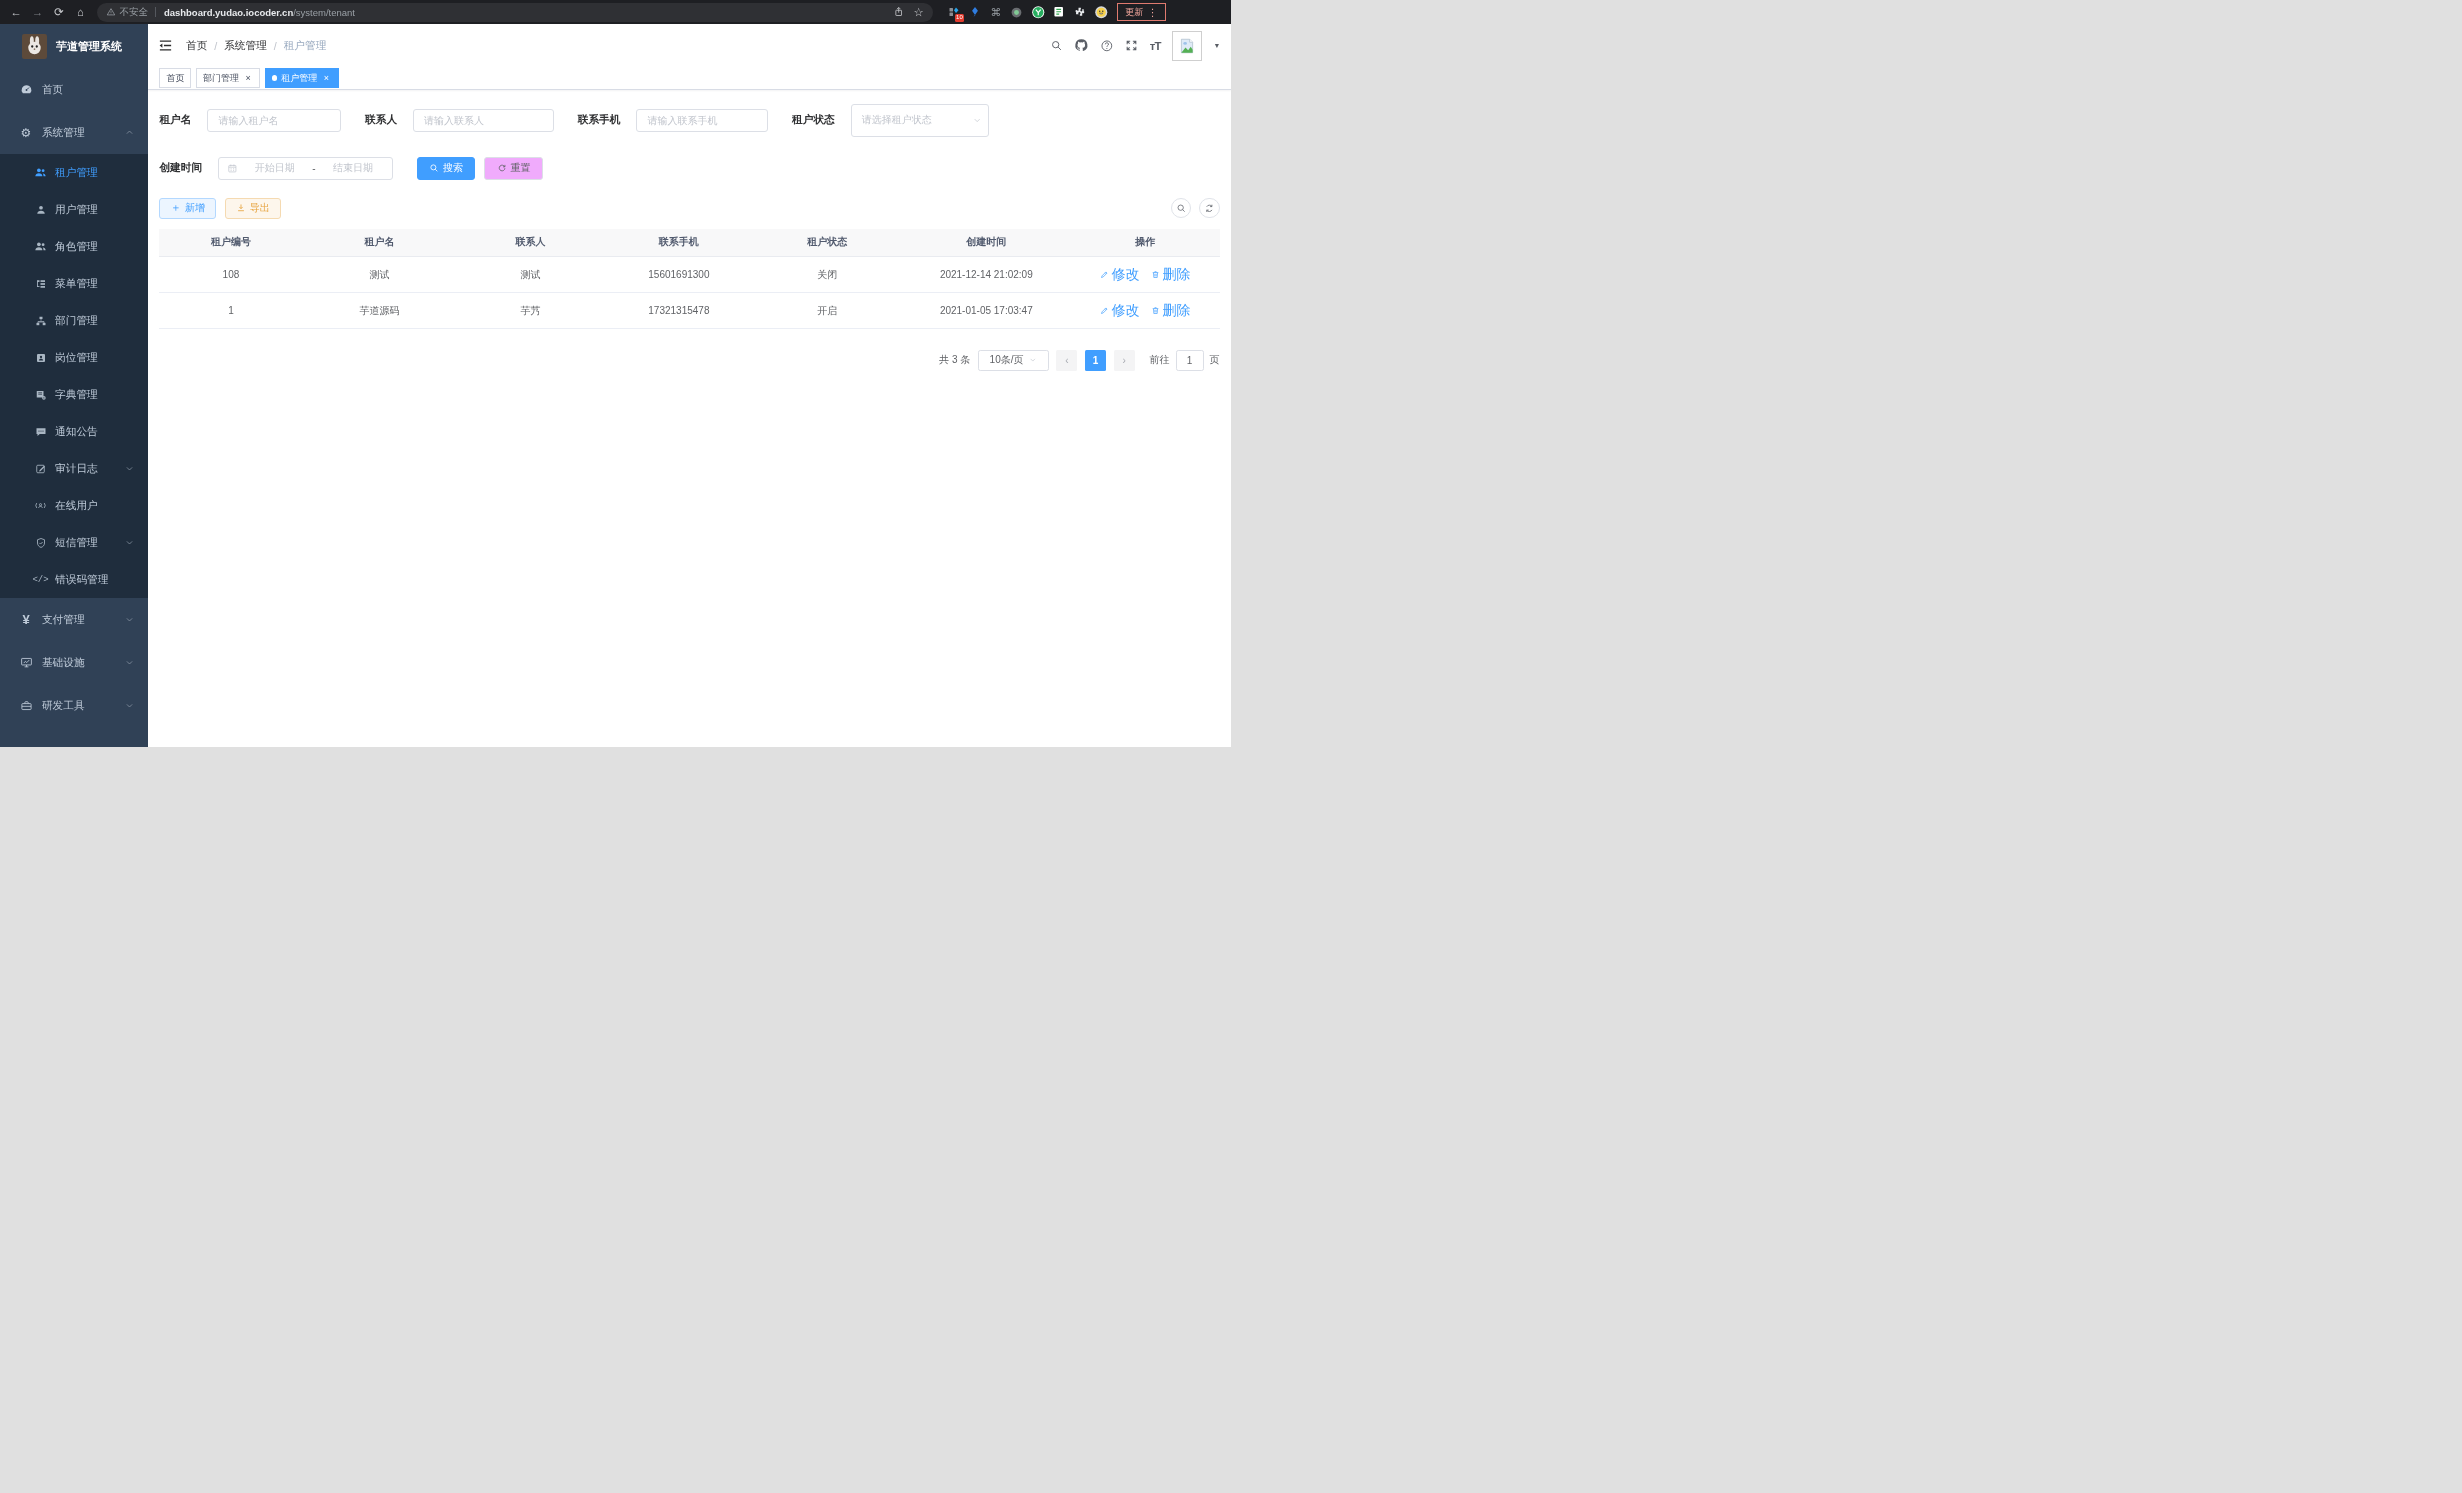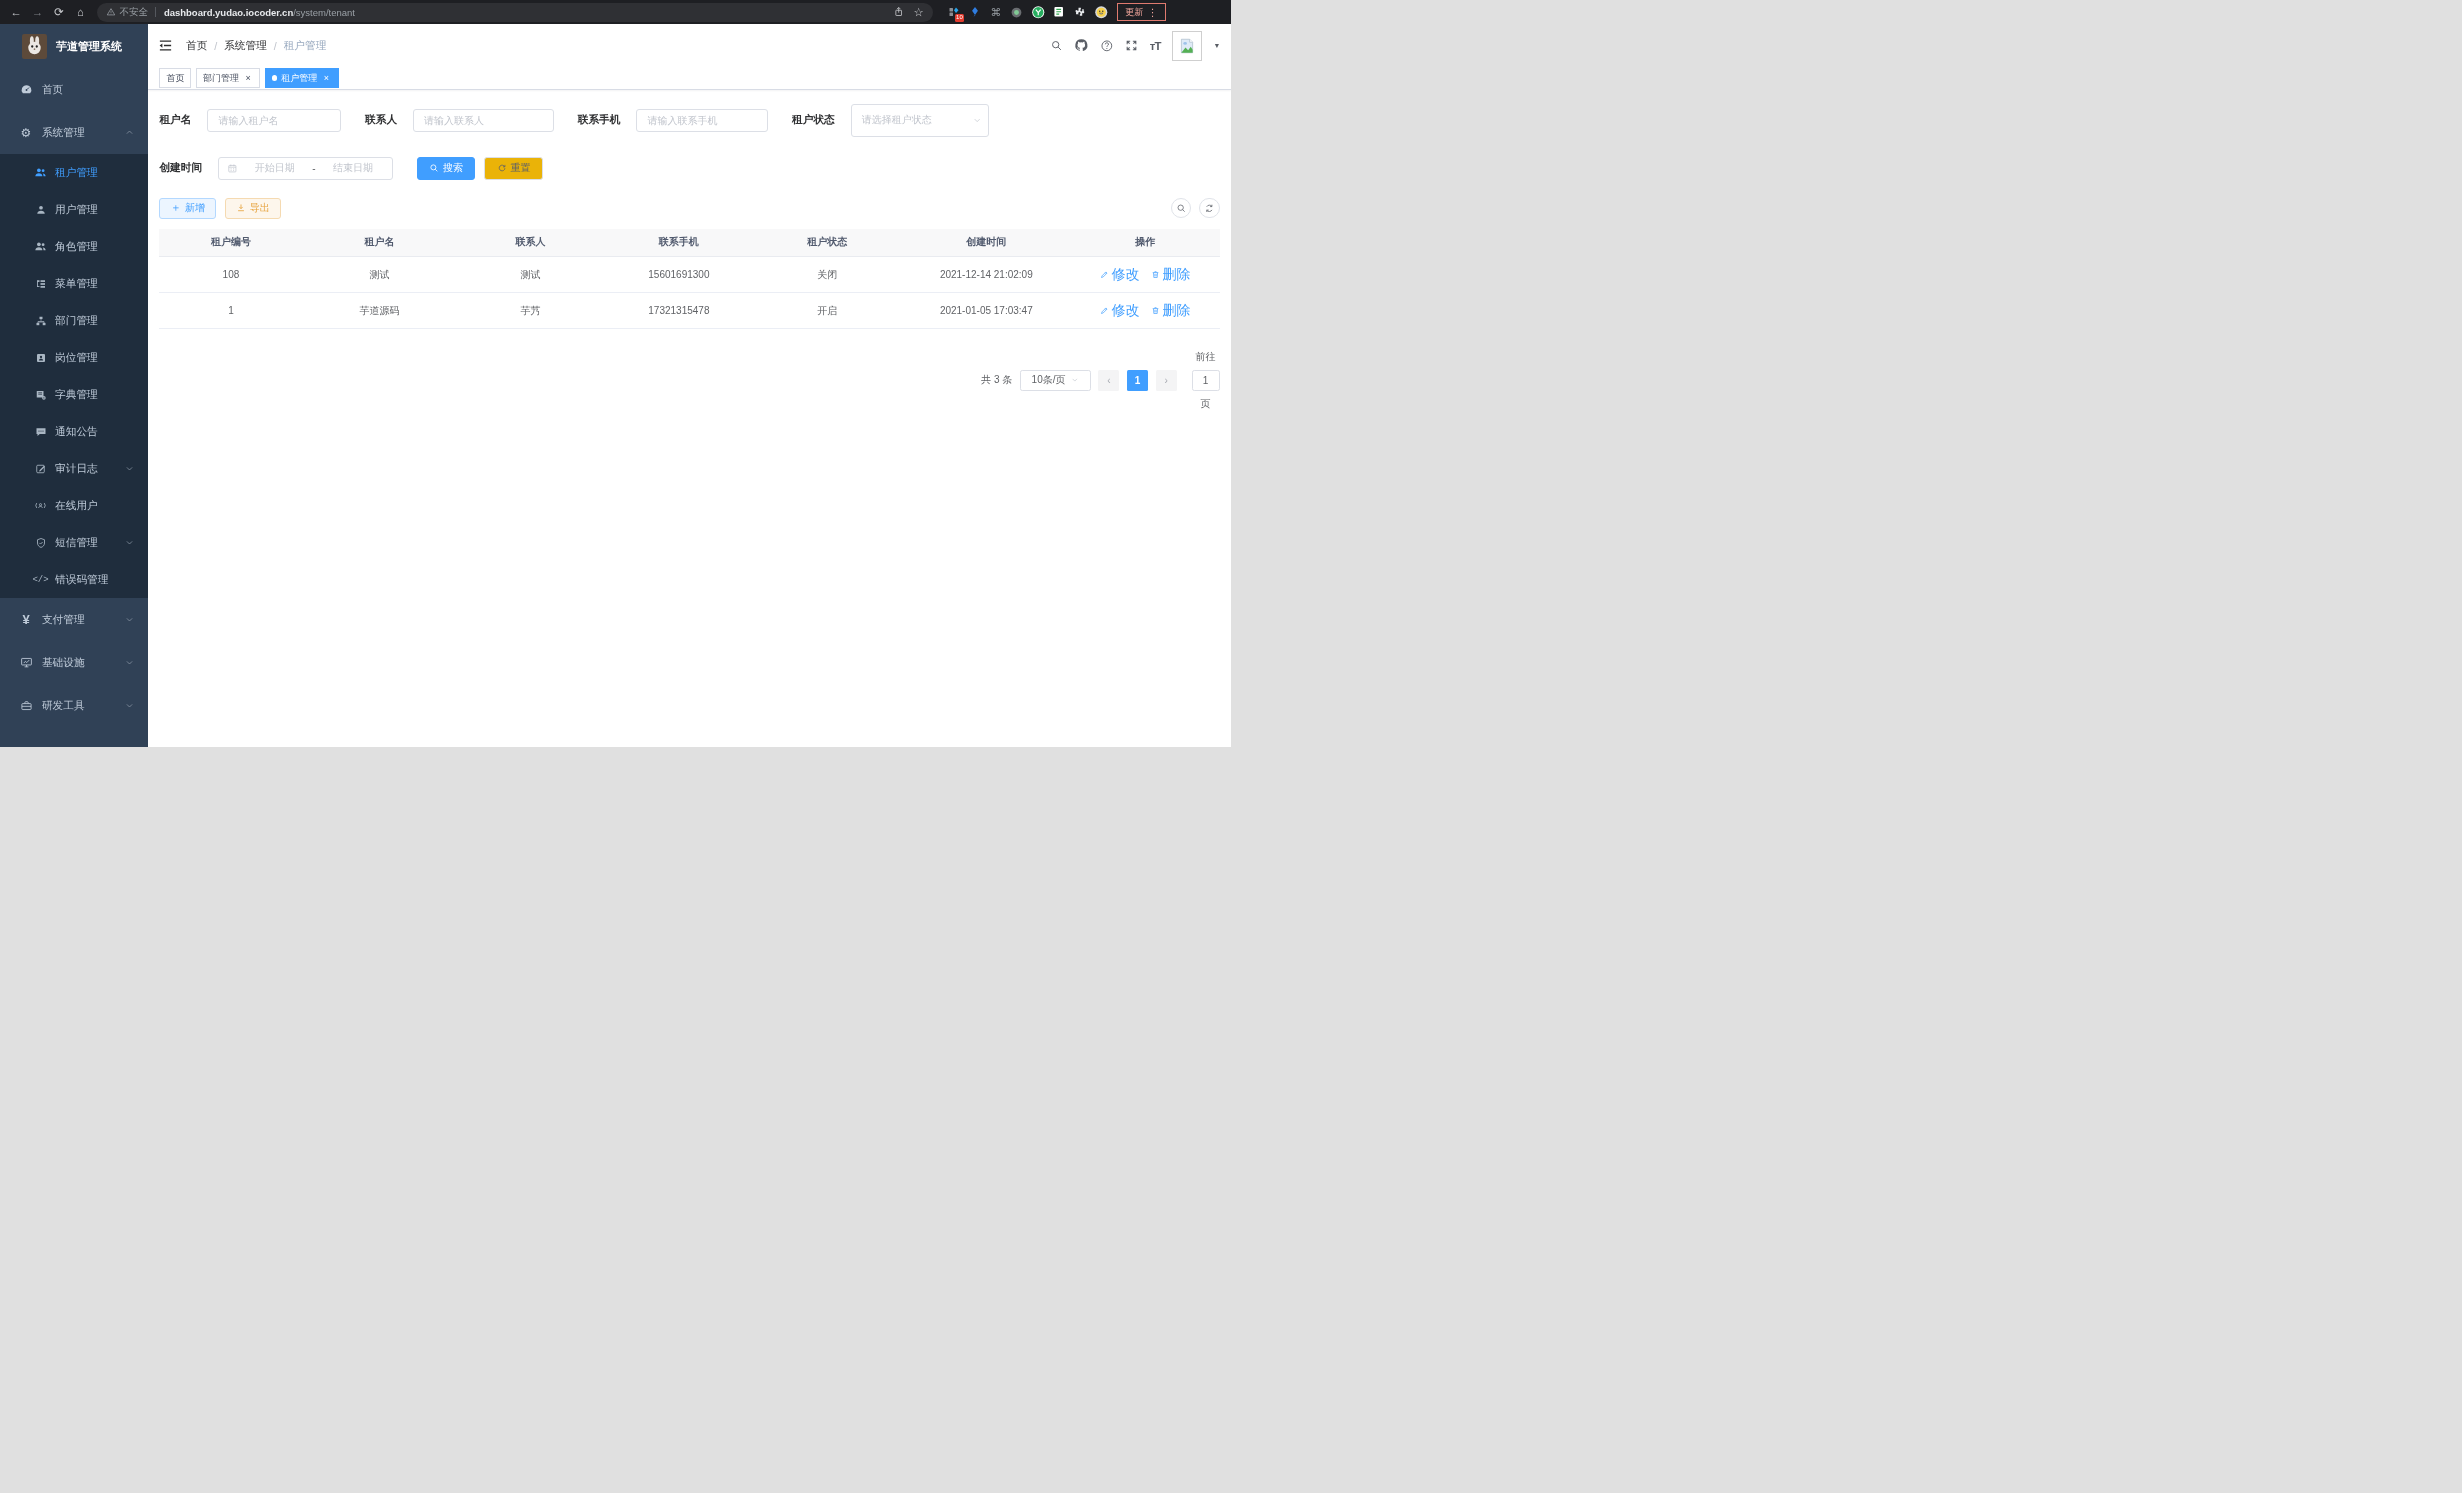--- a/index.html
+++ b/index.html
@@ -78,21 +78,21 @@
   .f-input::placeholder { color:#c0c4cc; }
   .f-select { height:33px; border:0.8px solid #dcdfe6; border-radius:3px; padding:0 6px 0 10px; font-size:10px;
               color:#c0c4cc; display:flex; align-items:center; cursor:pointer; }
   .f-select .sel-chev { margin-left:auto; color:#c0c4cc; display:flex; }
   .daterange { width:175px; height:23px; border:0.8px solid #dcdfe6; border-radius:3px; display:flex;
                align-items:center; padding:0 7.6px; font-size:10px; color:#c0c4cc; gap:6px; cursor:pointer; }
   .daterange .dr-part { flex:1; text-align:center; }
   .btn { height:23px; border-radius:3px; font-size:10px; display:inline-flex; align-items:center;
          gap:3.8px; padding:0 11.4px; cursor:pointer; border:0.8px solid transparent; font-family:inherit; }
   .btn-primary { background:#409eff; border-color:#409eff; color:#fff; }
-  .btn-plain { background:#eab308; border-color:#dcdfe6; color:#606266; margin-left:9px; }
+  .btn-plain { background:#f0abfc; border-color:#dcdfe6; color:#606266; margin-left:9px; }
   .action-row { display:flex; align-items:center; margin-bottom:10px; }
   .btn-add { height:21px; background:#ecf5ff; border-color:#b3d8ff; color:#409eff; padding:0 10px; }
   .btn-export { height:21px; background:#fdf6ec; border-color:#f5dab1; color:#e6a23c; padding:0 10px; margin-left:9px; }
   .plus-glyph { font-size:10.7px; }
   .right-tools { margin-left:auto; display:flex; gap:7.6px; }
   .circle-btn { width:20.6px; height:20.6px; border-radius:50%; border:0.8px solid #e0e3e9; background:#fff;
                 display:flex; align-items:center; justify-content:center; color:#5a5e66; cursor:pointer; }
 
   table { width:100%; border-collapse:collapse; font-size:10px; color:#606266; table-layout:fixed; }
   thead th { background:#f8f8f9; color:#515a6e; font-weight:bold; height:28px; border-bottom:0.8px solid #e9ebf0;
@@ -103,21 +103,21 @@
 
   .pager { margin-top:20.6px; display:flex; justify-content:flex-end; align-items:center; font-size:10px;
            color:#606266; padding-bottom:15px; }
   .pg-total { margin-right:7.6px; }
   .pg-size { width:71px; height:21px; border:0.8px solid #dcdfe6; border-radius:2.3px; display:flex;
              align-items:center; justify-content:center; gap:6px; color:#606266; cursor:pointer; }
   .pg-size .sel-chev { color:#c0c4cc; display:flex; }
   .pg-btn { min-width:21px; height:21px; background:#f4f4f5; border-radius:1.5px; display:flex; align-items:center;
             justify-content:center; color:#a8abb2; margin-left:7.6px; font-size:10px; cursor:pointer; }
   .pg-btn.num-active { background:#409eff; color:#fff; font-weight:bold; }
-  .pg-goto { display:flex; align-items:center; gap:6px; margin-left:15px;flex-direction:column; }
+  .pg-goto { display:flex; align-items:center; gap:6px; margin-left:15px; }
   .goto-input { width:28px; height:21px; border:0.8px solid #dcdfe6; border-radius:2.3px; text-align:center;
                 font-size:10px; color:#606266; outline:none; font-family:inherit; }
   svg { display:block; }
 </style>
 </head>
 <body>
 
 <div class="screen">
 
   <div class="browser">

